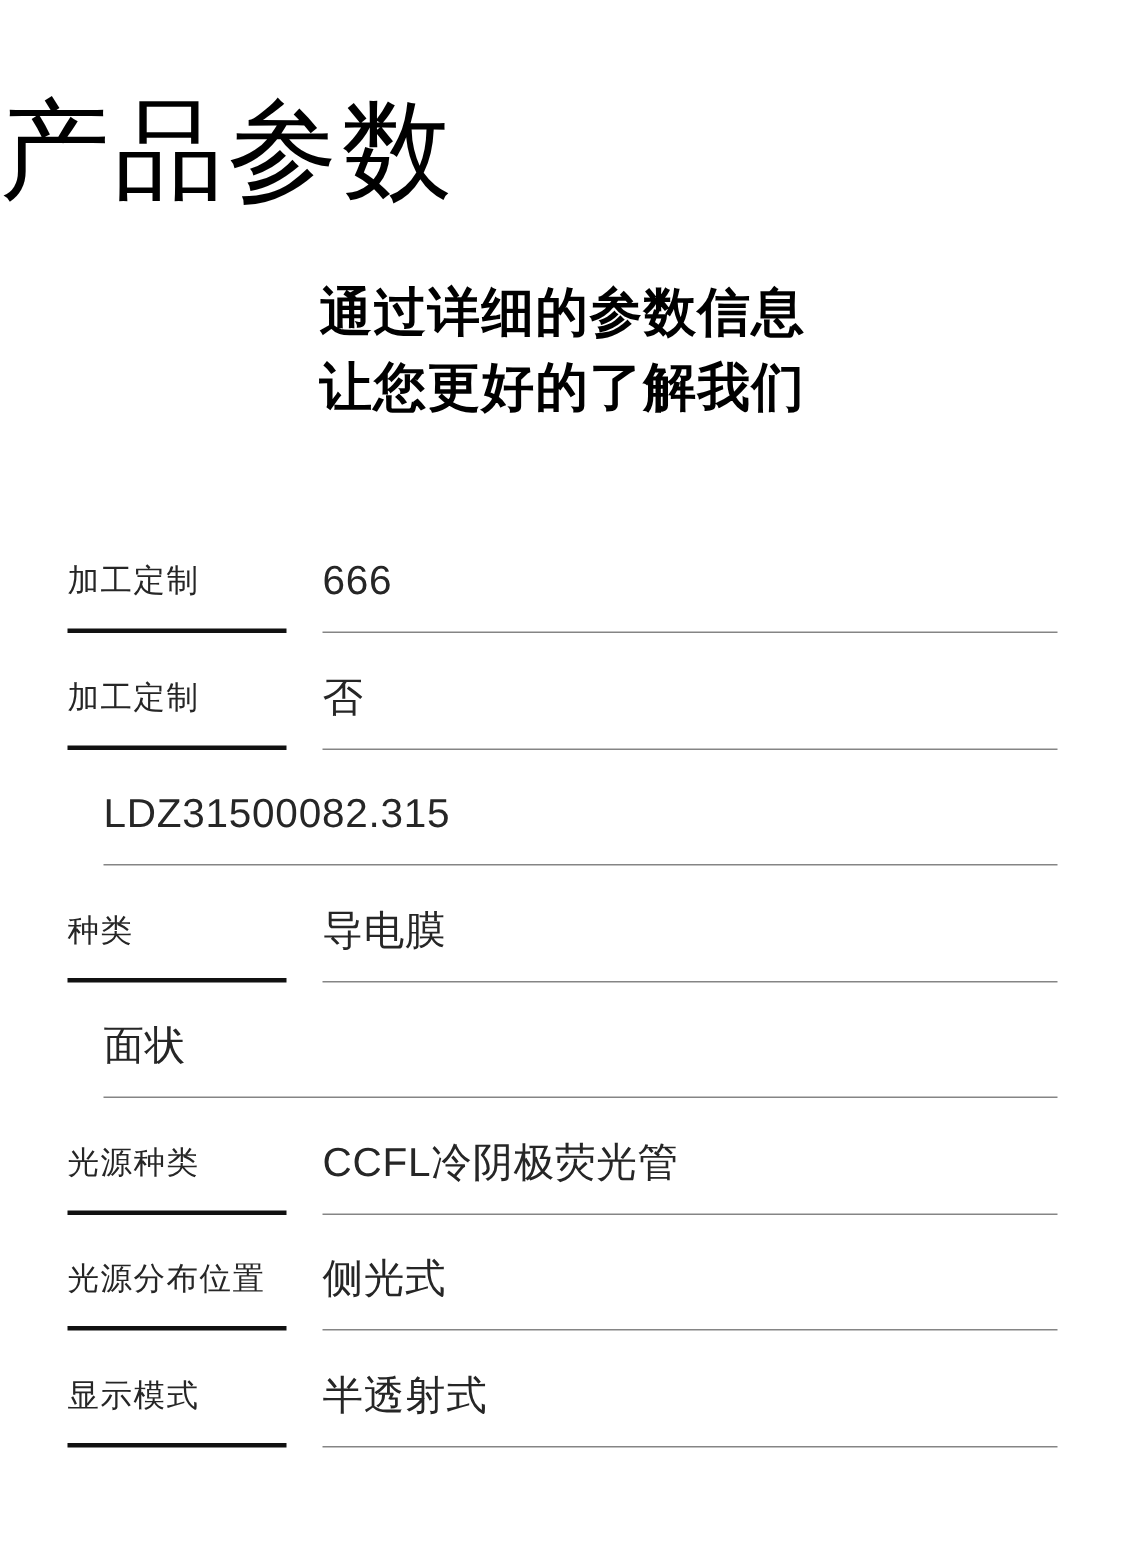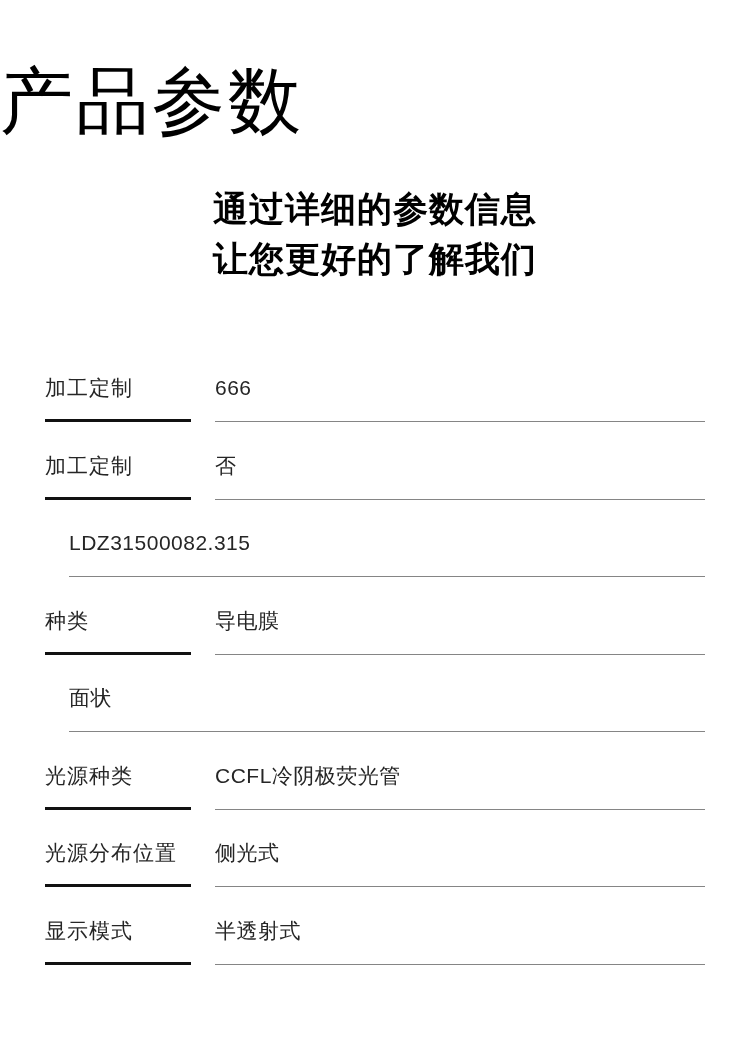--- a/index.html
+++ b/index.html
@@ -59,21 +59,21 @@
   }
 
   .param-gap {
     width: 24px;
   }
 
   .param-value {
     flex: 1;
     height: 47px;
     border-bottom: 1px solid var(--value-rule, #858585);
-    font-size: 21px;
+    font-size: 27px;
     line-height: 25px;
     color: var(--row-ink, #262626);
     letter-spacing: 0.5px;
   }
 </style>
 </head>
 <body>
 
 <div class="page">
 

